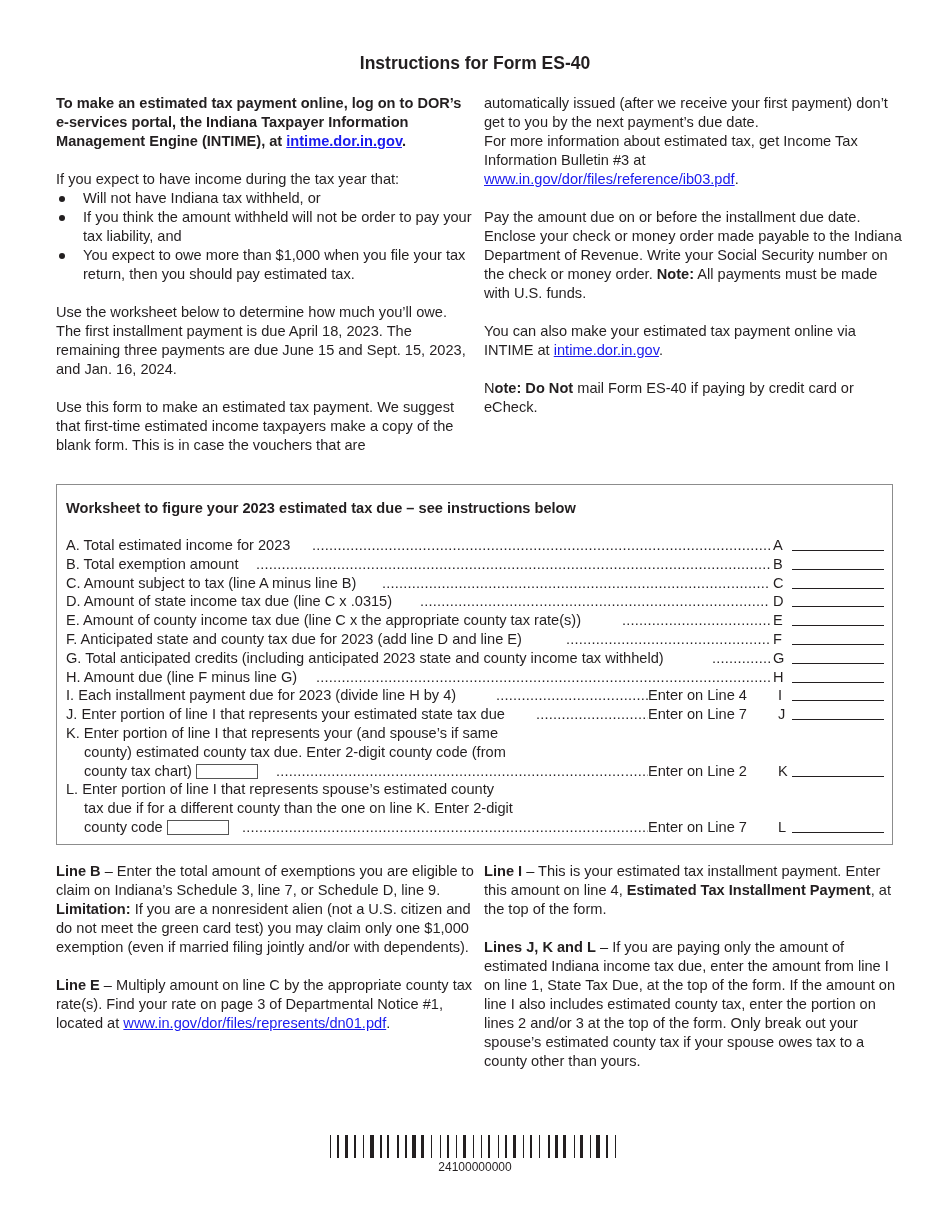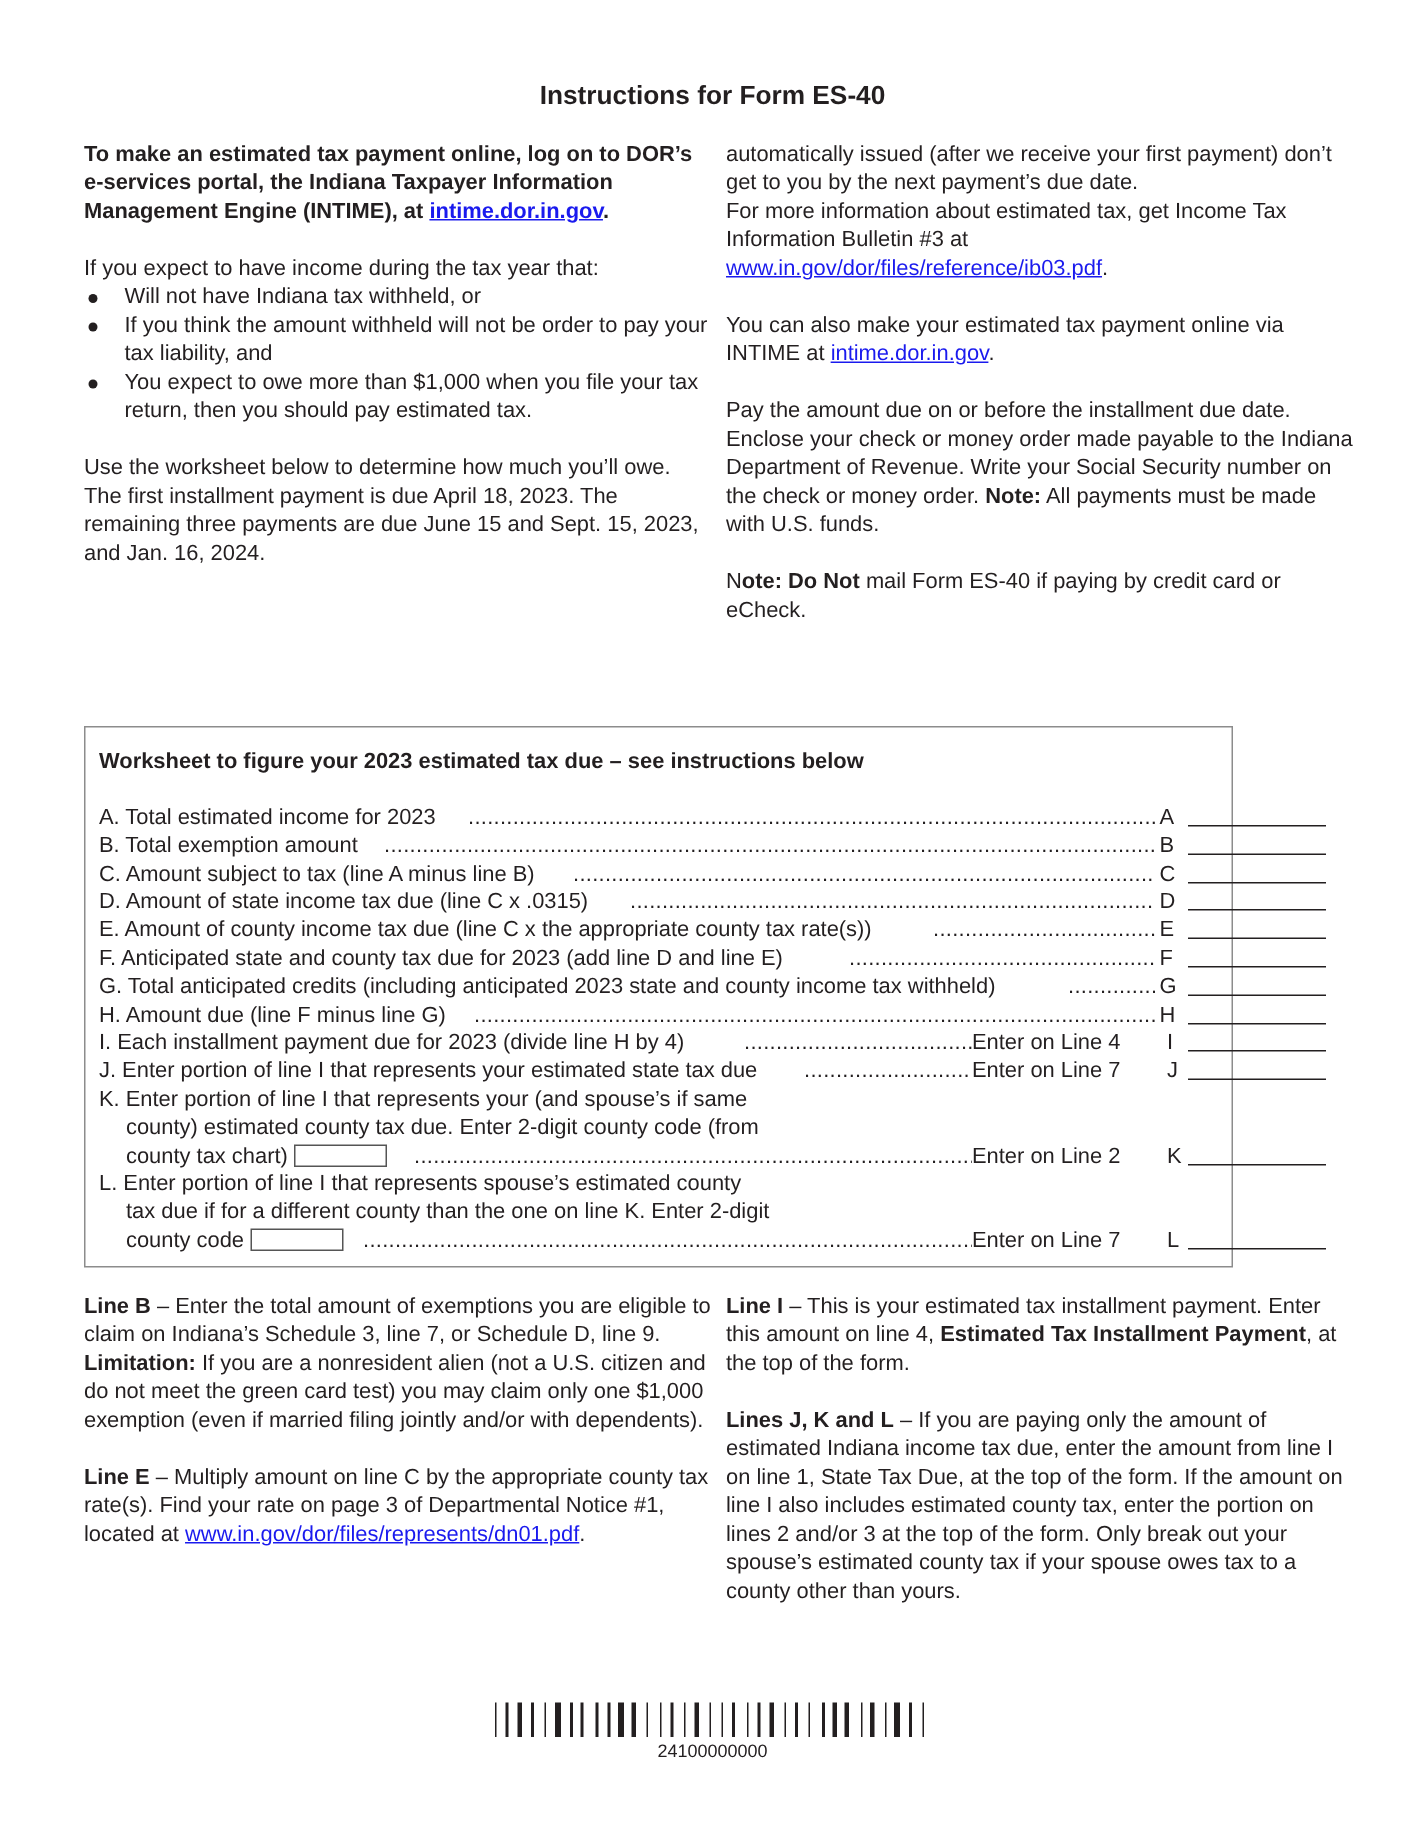--- a/index.html
+++ b/index.html
@@ -19,21 +19,21 @@
   .col-right { left: 484px; top: 94px; }
   .para { margin: 0 0 19px 0; }
   .para.nomargin { margin: 0; }
   ul.bullets { list-style: none; margin: 0; padding: 0; }
   ul.bullets li { position: relative; padding-left: 27px; }
   ul.bullets li::before {
     content: ""; position: absolute; left: 3px; top: 7px; width: 6px; height: 6px;
     border-radius: 50%; background: #231f20;
   }
   .worksheet {
-    position: absolute; left: 56px; top: 484px; width: 766px; height: 361px;
+    position: absolute; left: 56px; top: 484px; width: 837px; height: 361px;
     border: 1px solid #8c8c8c; box-sizing: border-box;
   }
   .ws-title {
     position: absolute; left: 9px; top: 14px; font-weight: bold; font-size: 14.6px;
   }
   .ws-lines { position: absolute; left: 9px; top: 51px; width: 820px; }
   .ws-row { position: relative; height: 18.8px; white-space: nowrap; }
   .ws-row .lbl { position: absolute; left: 0; top: 0; }
   .ws-row .letter { position: absolute; left: 707px; top: 0; width: 16px; text-align: left; }
   .ws-row .letter.c2 { left: 712px; }
@@ -76,36 +76,37 @@
   </p>
   <div class="para">
     <div>If you expect to have income during the tax year that:</div>
     <ul class="bullets">
       <li>Will not have Indiana tax withheld, or</li>
       <li>If you think the amount withheld will not be order to pay your tax liability, and</li>
       <li>You expect to owe more than $1,000 when you file your tax return, then you should pay estimated tax.</li>
     </ul>
   </div>
   <p class="para">Use the worksheet below to determine how much you’ll owe. The first installment payment is due April 18, 2023. The remaining three payments are due June 15 and Sept. 15, 2023, and Jan. 16, 2024.</p>
+  <p class="para nomargin">Use this form to make an estimated tax payment. We suggest that first-time estimated income taxpayers make a copy of the blank form. This is in case the vouchers that are</p>
 </div>
 
 <div class="col col-right">
   <p class="para nomargin">automatically issued (after we receive your first payment) don’t get to you by the next payment’s due date.</p>
   <p class="para">
     <span>For more information about estimated tax, get Income Tax Information Bulletin #3 at</span>
     <a href="#">www.in.gov/dor/files/reference/ib03.pdf</a>.
-  </p>
-  <p class="para">
-    <span>You can also make your estimated tax payment online via INTIME at</span>
-    <a href="#">intime.dor.in.gov</a>.
   </p>
   <p class="para">
     <span>Pay the amount due on or before the installment due date. Enclose your check or money order made payable to the Indiana Department of Revenue. Write your Social Security number on the check or money order.</span>
     <b>Note:</b>
     <span>All payments must be made with U.S. funds.</span>
+  </p>
+  <p class="para">
+    <span>You can also make your estimated tax payment online via INTIME at</span>
+    <a href="#">intime.dor.in.gov</a>.
   </p>
   <p class="para"><span>N</span><b>ote: Do Not</b> <span>mail Form ES-40 if paying by credit card or eCheck.</span></p>
 </div>
 
 <div class="worksheet">
   <div class="ws-title">Worksheet to figure your 2023 estimated tax due – see instructions below</div>
   <div class="ws-lines">
 
     <div class="ws-row">
       <span class="lbl">A. Total estimated income for 2023</span>

